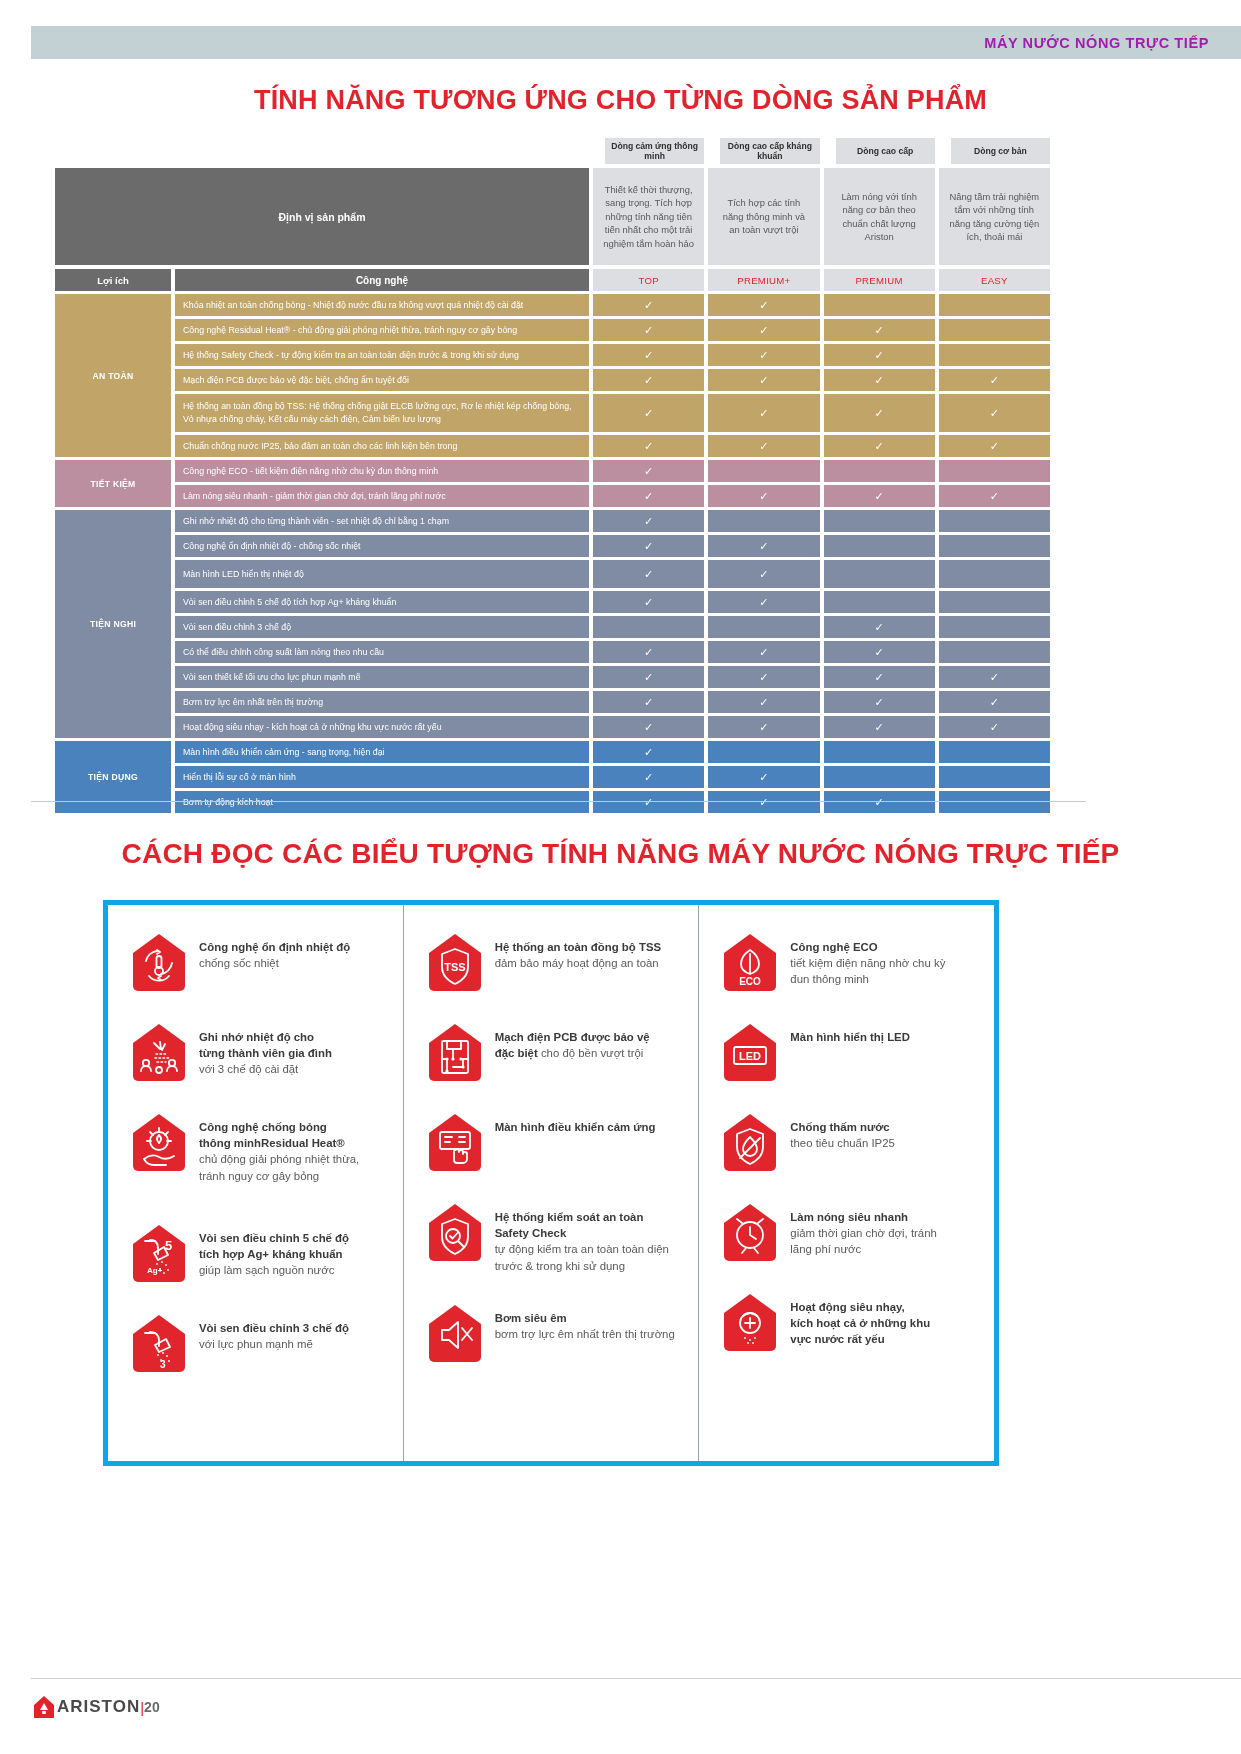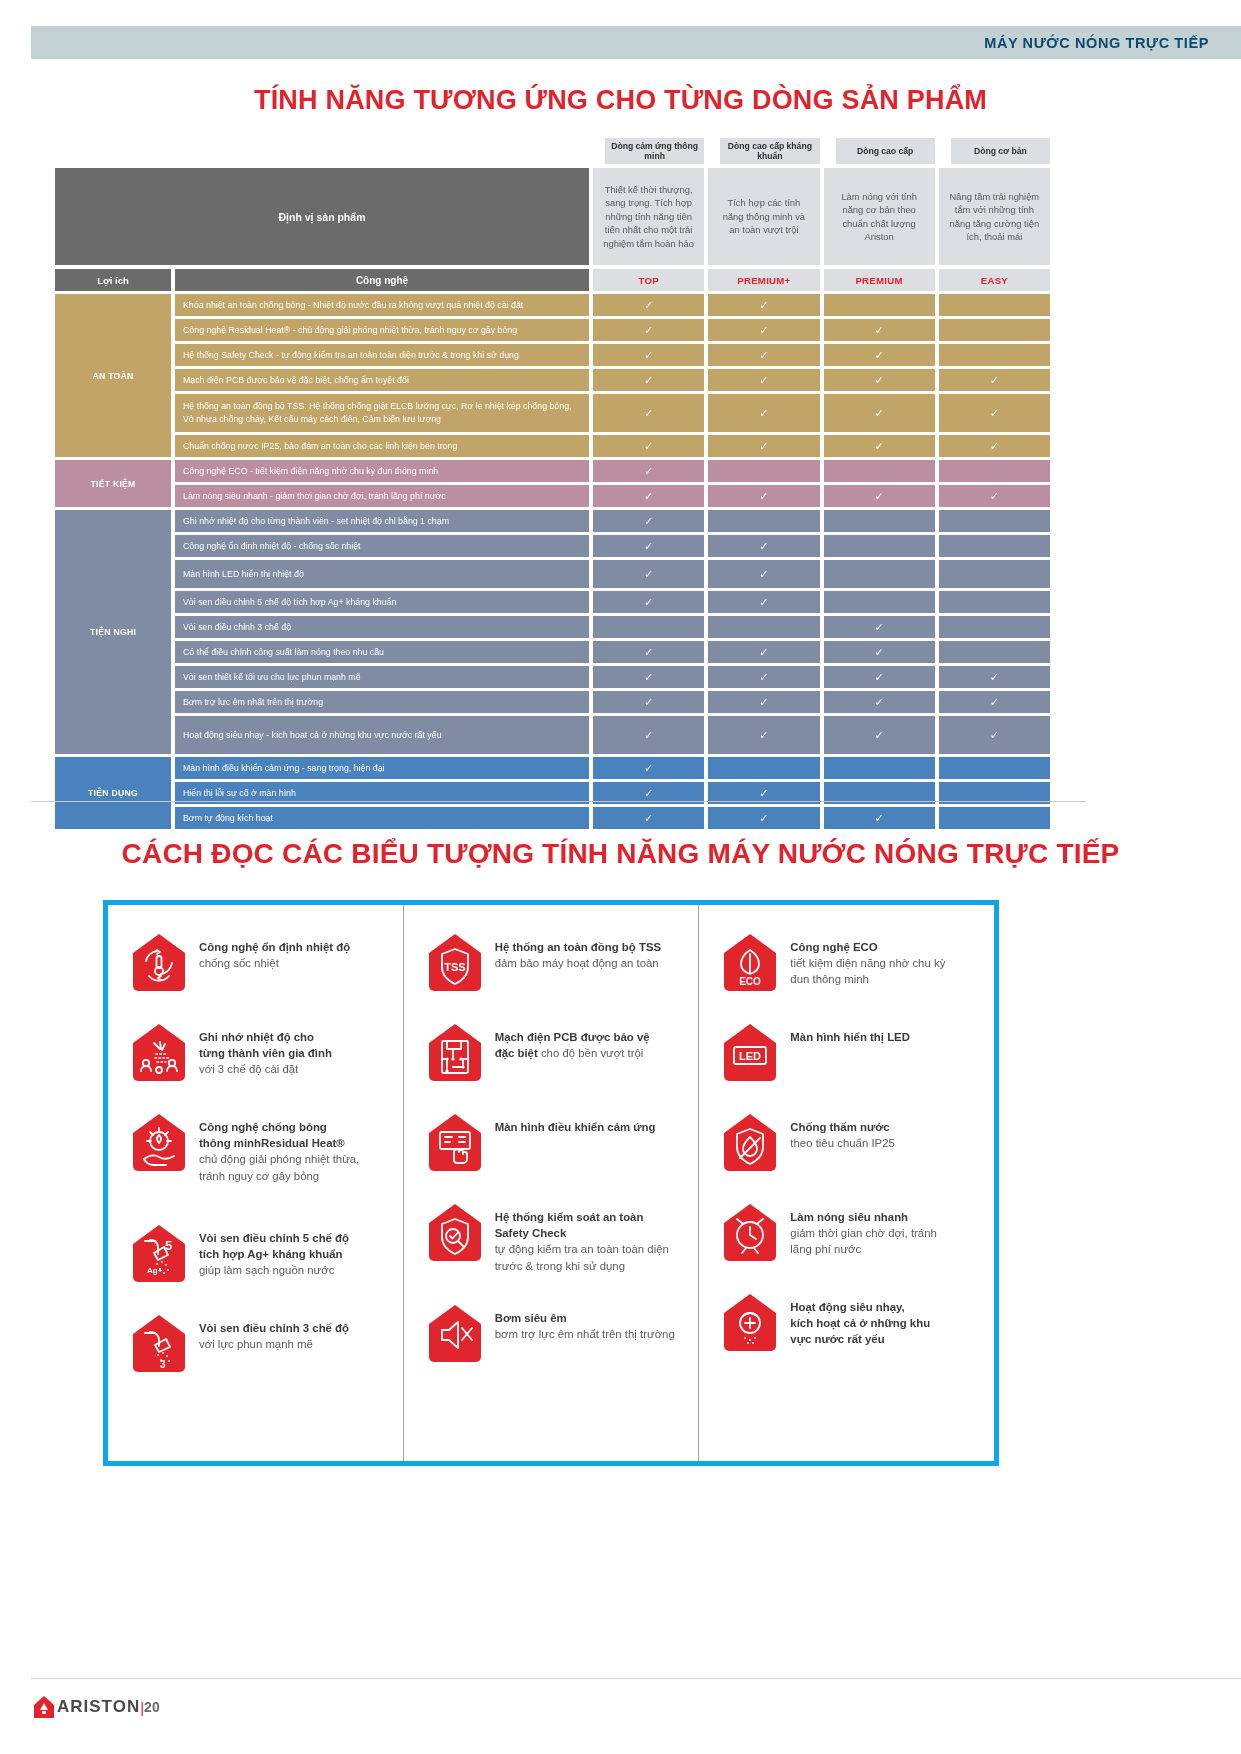--- a/index.html
+++ b/index.html
@@ -14,21 +14,21 @@
 
   
   .header-band {
     position: absolute; left: 31px; top: 26px;
     width: 1210px; height: 33px;
     background: #c3d0d4;
     display: flex; align-items: center; justify-content: flex-end;
   }
   .header-band .ht {
     font-size: 14.5px; font-weight: bold; letter-spacing: .6px;
-    color: #0c4a6e; padding-right: 32px;
+    color: #a21caf; padding-right: 32px;
   }
 
   
   .sec-title {
     position: absolute; left: 0; width: 1241px; text-align: center;
     font-size: 27px; font-weight: bold; color: #e2232c; letter-spacing: .2px;
   }
   #title1 { top: 85px; }
   #title2 { top: 838px; font-size: 28px; }
 
@@ -66,21 +66,21 @@
     display: flex; align-items: center; justify-content: center;
   }
   .sub-tech {
     width: 414px; margin-left: 4px;
     background: #6b6b6b; color: #ffffff;
     font-size: 10px; font-weight: bold;
     display: flex; align-items: center; justify-content: center;
   }
   .sub-tier {
     flex: 1; margin-left: 4px; background: #dcdee1;
-    color: #e2232c; font-size: 9.6px; font-weight: bold;
+    color: #e2232c; font-size: 9.6px; font-weight: normal;
     display: flex; align-items: center; justify-content: center;
     letter-spacing: .3px;
   }
 
   
   .group { display: flex; margin-bottom: 3px; }
   .group-label {
     width: 116px; color: #ffffff; font-size: 8.6px; font-weight: bold;
     display: flex; align-items: center; justify-content: center;
     text-align: center; letter-spacing: .3px;
@@ -297,21 +297,21 @@
             <div class="fcell">✓</div>
             <div class="fcell">✓</div>
           </div>
           <div class="frow" style="height:22px">
             <div class="fname">Bơm trợ lực êm nhất trên thị trường</div>
             <div class="fcell">✓</div>
             <div class="fcell">✓</div>
             <div class="fcell">✓</div>
             <div class="fcell">✓</div>
           </div>
-          <div class="frow" style="height:38px">
+          <div class="frow" style="height:22px">
             <div class="fname">Hoạt động siêu nhạy -  kích hoạt cả ở những khu vực nước rất yếu</div>
             <div class="fcell">✓</div>
             <div class="fcell">✓</div>
             <div class="fcell">✓</div>
             <div class="fcell">✓</div>
           </div>
         </div>
       </div>
       <div class="group g-use">
         <div class="group-label">TIỆN DỤNG</div>

